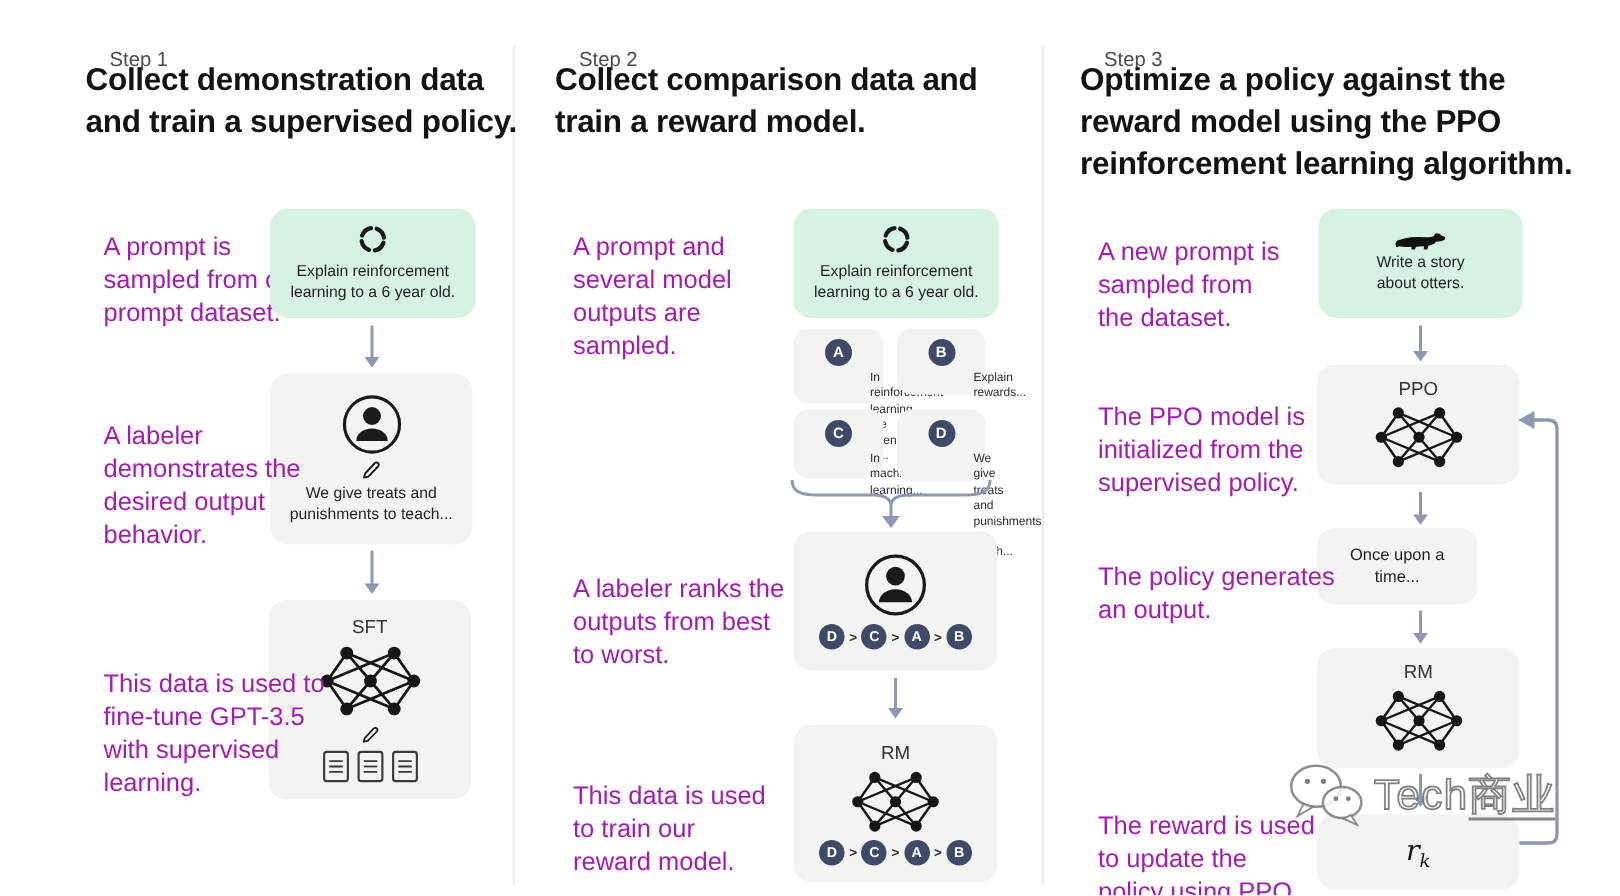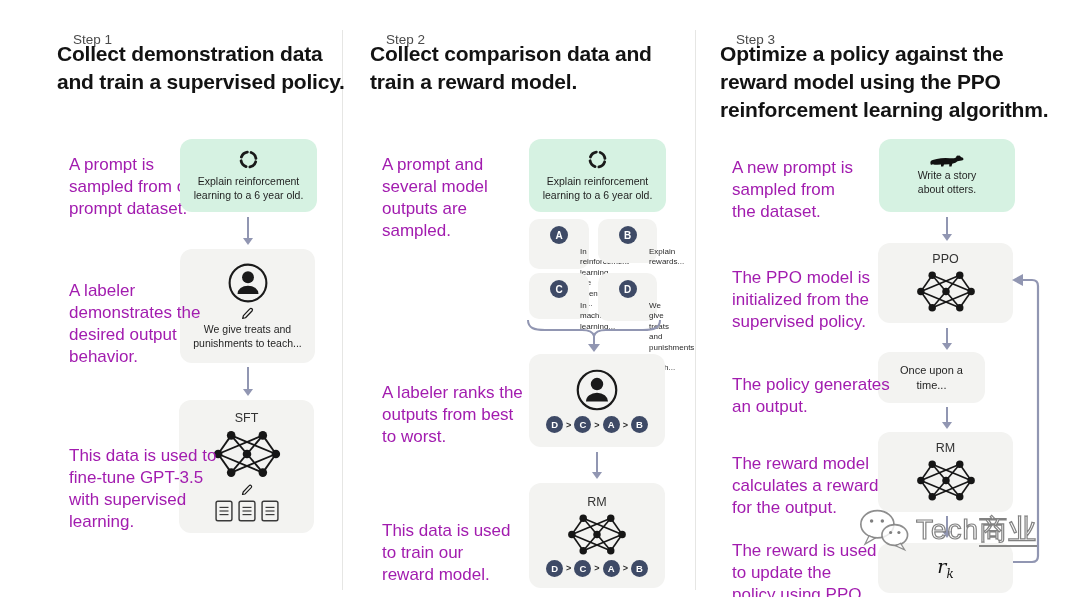--- a/index.html
+++ b/index.html
@@ -362,23 +362,20 @@
           <circle cx="7" cy="29" r="4.6"></circle>
             <circle cx="38" cy="29" r="4.6"></circle>
             <circle cx="69" cy="29" r="4.6"></circle>
           <circle cx="21" cy="49" r="4.6"></circle>
             <circle cx="55" cy="49" r="4.6"></circle>
         </g>
       </svg>
     </span>
   </div>
 
-  <p class="caption" style="left:720px;top:441px">The reward model
-calculates a reward
-for the output.</p>
 
   <div class="varrow" style="left:941px;top:516px;height:22px"></div>
 
   <div class="box gray" style="left:878px;top:543px;width:135px;height:50px">
     <span class="rk"><span>r</span><sub>k</sub></span>
   </div>
 
   <p class="caption" style="left:720px;top:528px">The reward is used
 to update the
 policy using PPO.</p>

